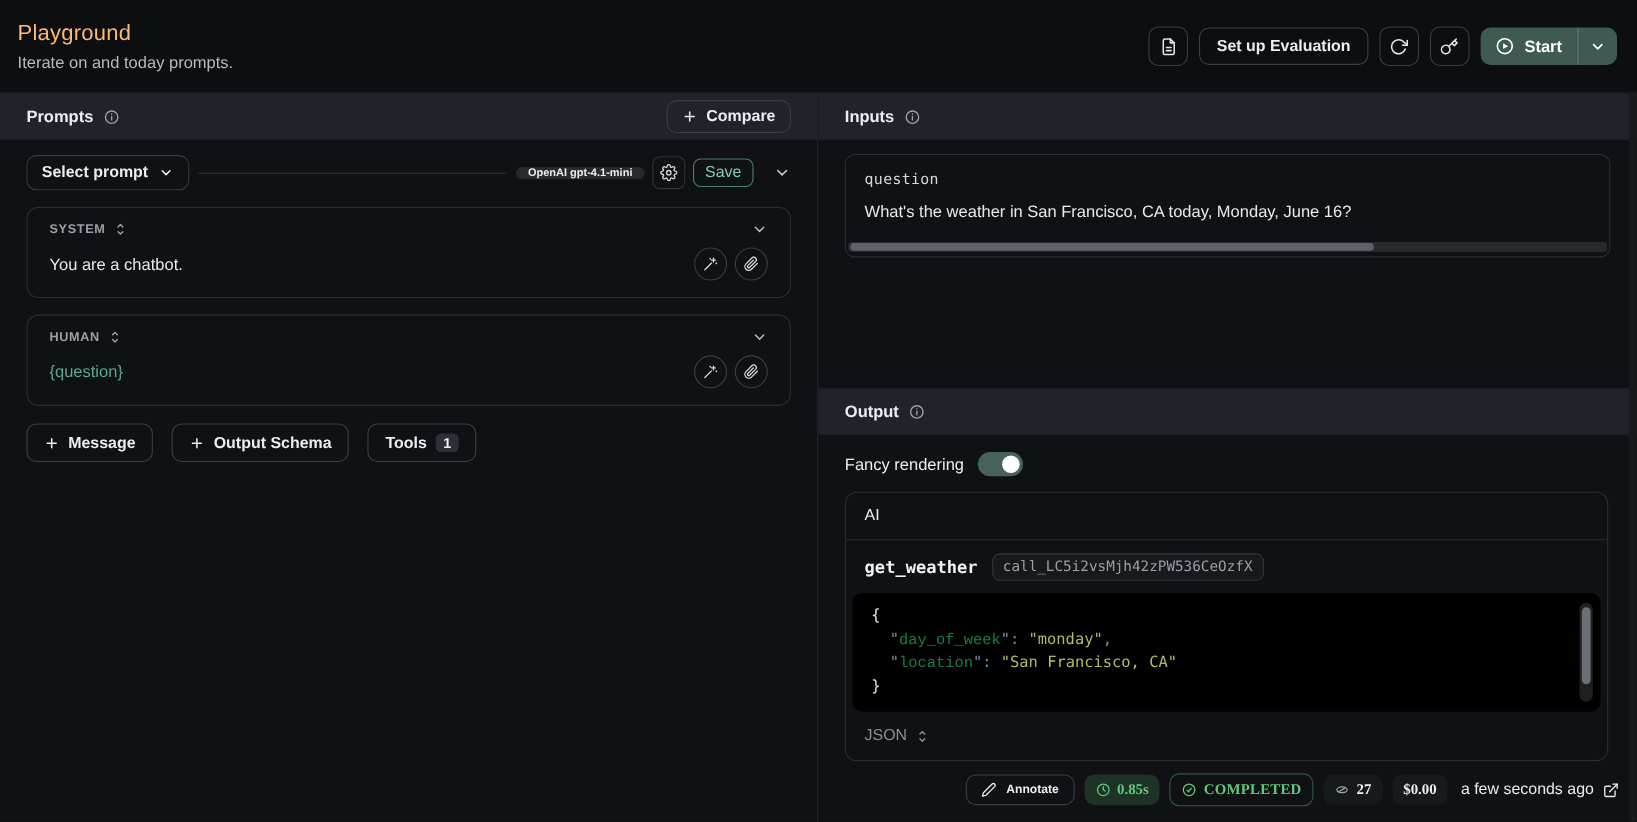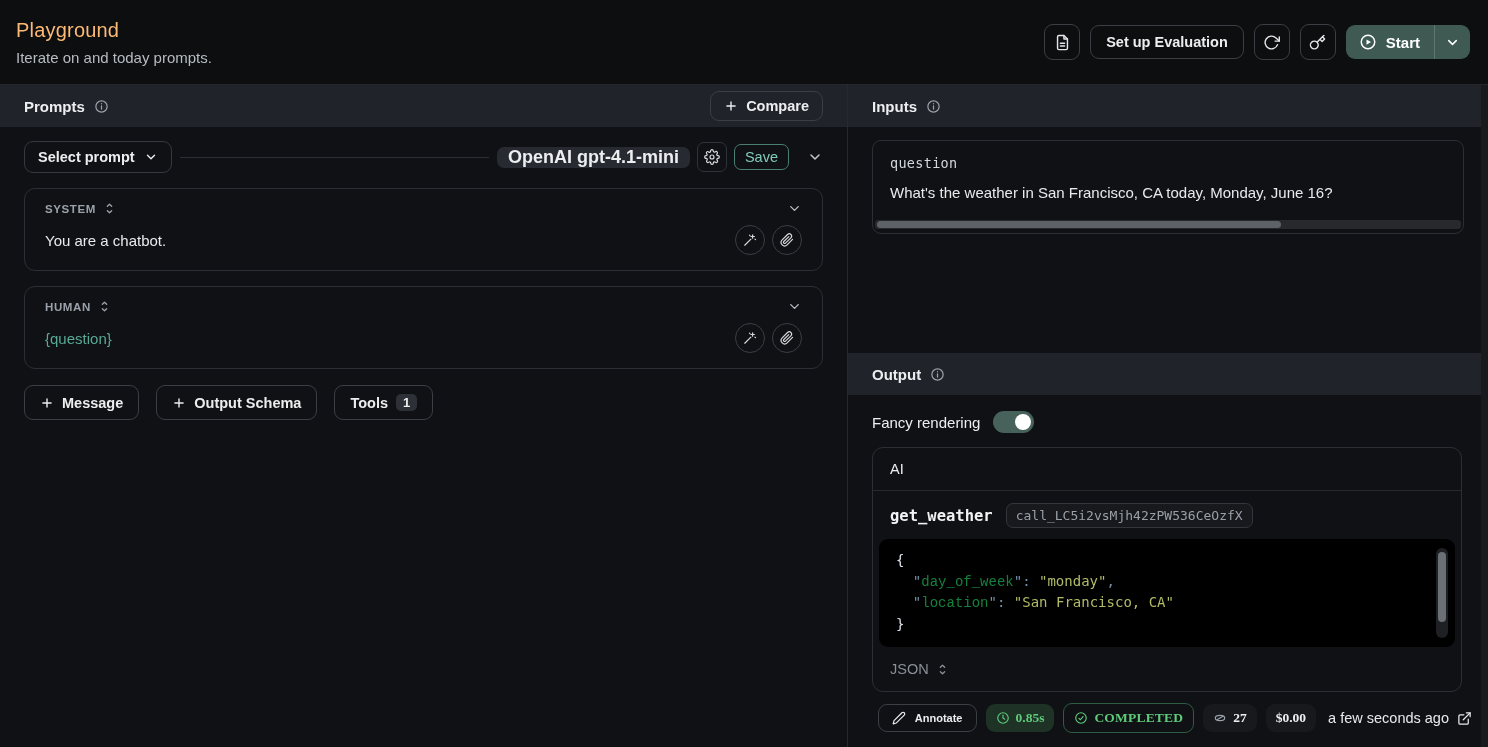--- a/index.html
+++ b/index.html
@@ -38,21 +38,21 @@
   .start-btn {
     display: flex; align-items: stretch; background: #3e5a52; border-radius: 9px;
     color: #fff; overflow: hidden; cursor: pointer;
   }
   .start-main { display: flex; align-items: center; gap: 9px; padding: 8px 14px 8px 13px; font-weight: 700; font-size: 15px; }
   .start-sep { width: 1px; background: rgba(255,255,255,.18); }
   .start-caret { display: flex; align-items: center; padding: 0 10px; }
 
   
   .main { display: flex; height: 662px; }
-  .left-panel { width: 848px; border-right: 1px solid #26292e; background: #0f1114; display: flex; flex-direction: column; }
+  .left-panel { width: 744px; border-right: 1px solid #26292e; background: #0f1114; display: flex; flex-direction: column; }
   .right-panel { flex: 1; background: #0f1114; display: flex; flex-direction: column; position: relative; }
 
   .panel-header {
     height: 42px; flex: 0 0 42px; background: #202329;
     display: flex; align-items: center; gap: 9px; padding: 0 24px;
   }
   .panel-header .ph-title { font-size: 15px; font-weight: 700; color: #eceef0; }
   .muted-icon { color: #9ba1aa; }
 
   .compare-btn { margin-left: auto; padding: 6px 13px; font-weight: 600; font-size: 14.5px; }
@@ -61,21 +61,21 @@
   .prompts-body { padding: 14px 24px 0; flex: 1; }
   .prompt-toolbar { display: flex; align-items: center; }
   .select-prompt {
     display: flex; align-items: center; gap: 9px; padding: 7px 13px;
     border: 1px solid #34383f; border-radius: 9px; color: #ecedef;
     font-size: 14.5px; font-weight: 600; background: transparent; cursor: pointer;
   }
   .toolbar-rule { flex: 1; height: 1px; background: #2b2e34; margin: 0 8px; }
   .model-badge {
     background: #272a30; border-radius: 7px; padding: 0 11px;
-    font-size: 18px; font-weight: 700; color: #eceef0; white-space: nowrap; cursor: pointer;
+    font-size: 10px; font-weight: 700; color: #eceef0; white-space: nowrap; cursor: pointer;
   }
   .gear-btn {
     width: 30px; height: 30px; margin-left: 7px; border: 1px solid #2f3339; border-radius: 7px;
     background: transparent; color: #d7dade; display: flex; align-items: center; justify-content: center; cursor: pointer;
   }
   .save-btn {
     margin-left: 7px; padding: 4px 10px; border: 1px solid #4a7f72; border-radius: 7px;
     color: #82cbbc; background: transparent; font-size: 14.5px; font-weight: 400; cursor: pointer;
     font-family: "Liberation Sans", sans-serif;
   }

